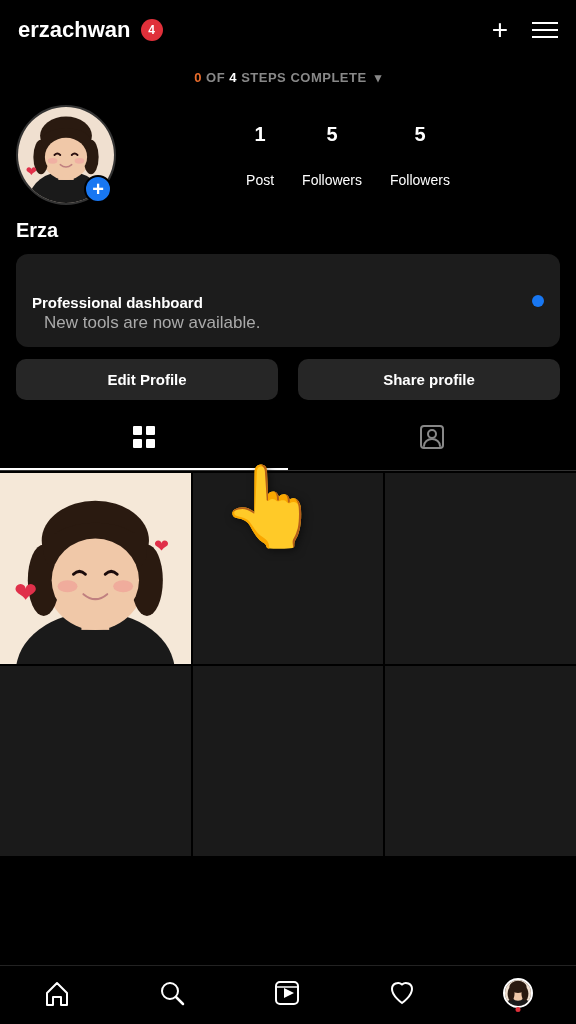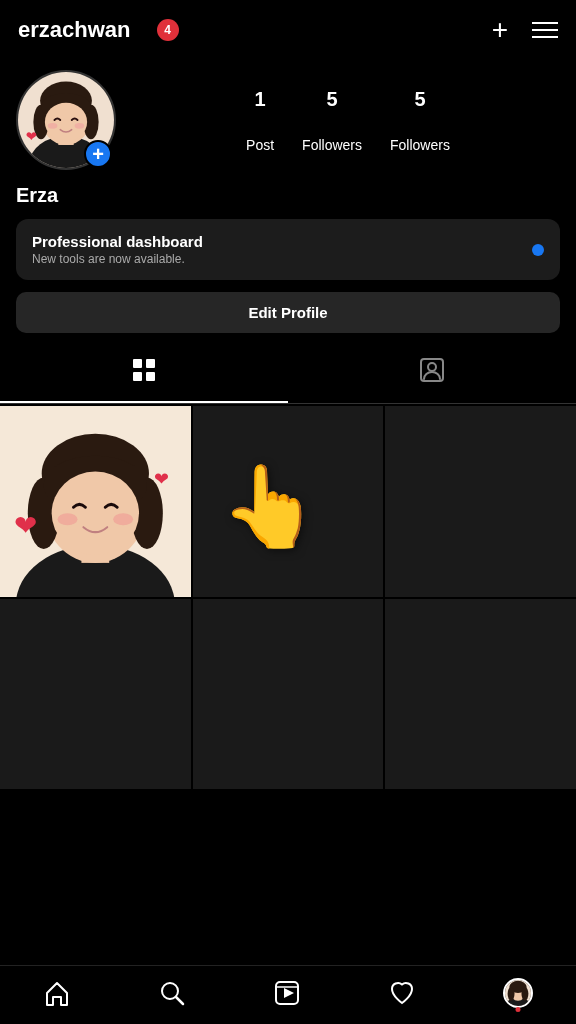--- a/index.html
+++ b/index.html
@@ -18,21 +18,21 @@
     .header {
       display: flex;
       align-items: center;
       justify-content: space-between;
       padding: 14px 18px;
       background: #000;
     }
     .header-left {
       display: flex;
       align-items: center;
-      gap: 26px;
+      gap: 10px;
     }
     .username {
       font-size: 22px;
       font-weight: 700;
       color: #fff;
     }
     .notif-badge {
       background: #e0303a;
       color: #fff;
       font-size: 12px;
@@ -165,25 +165,27 @@
       padding: 14px 16px;
       display: flex;
       align-items: center;
       justify-content: space-between;
       margin-bottom: 12px;
     }
     .pro-dashboard-text .pro-title {
       font-size: 15px;
       font-weight: 700;
       color: #fff;
+      margin-top: 26px;
     }
     .pro-dashboard-text .pro-sub {
-      font-size: 12px;
+      font-size: 17px;
       color: #aaa;
       margin-top: 2px;
+      margin-left: 12px;
     }
     .pro-dot {
       width: 12px;
       height: 12px;
       background: #1877f2;
       border-radius: 50%;
       flex-shrink: 0;
     }
 
     
@@ -315,20 +317,27 @@
     <div class="header-right">
       <span class="icon-plus">+</span>
       <div class="icon-menu">
         <span></span>
         <span></span>
         <span></span>
       </div>
     </div>
   </div>
 
+  <div class="steps-banner">
+    <span class="steps-num">0</span>
+    <span>OF</span>
+    <span style="color:#fff;">4</span>
+    <span>STEPS COMPLETE</span>
+    <span class="steps-arrow">▾</span>
+  </div>
 
   <div class="profile-section">
 
     <div class="profile-top">
       <div class="avatar-wrap">
         <div class="avatar-circle">
           
           <svg viewBox="0 0 100 100" xmlns="http://www.w3.org/2000/svg">
             <rect width="100" height="100" fill="#f0e0d0"></rect>
 
@@ -383,20 +392,21 @@
     <div class="pro-dashboard">
       <div class="pro-dashboard-text">
         <div class="pro-title">Professional dashboard</div>
         <div class="pro-sub">New tools are now available.</div>
       </div>
       <div class="pro-dot"></div>
     </div>
 
     <div class="profile-buttons">
       <button class="profile-btn">Edit Profile</button>
+      <button class="profile-btn">Share profile</button>
     </div>
   </div>
 
   <div class="tabs">
     <div class="tab active">
       <span class="tab-icon">
         
         <svg width="26" height="26" viewBox="0 0 26 26" fill="none" xmlns="http://www.w3.org/2000/svg">
           <rect x="2" y="2" width="9" height="9" fill="#fff" rx="1"></rect>
           <rect x="15" y="2" width="9" height="9" fill="#fff" rx="1"></rect>

